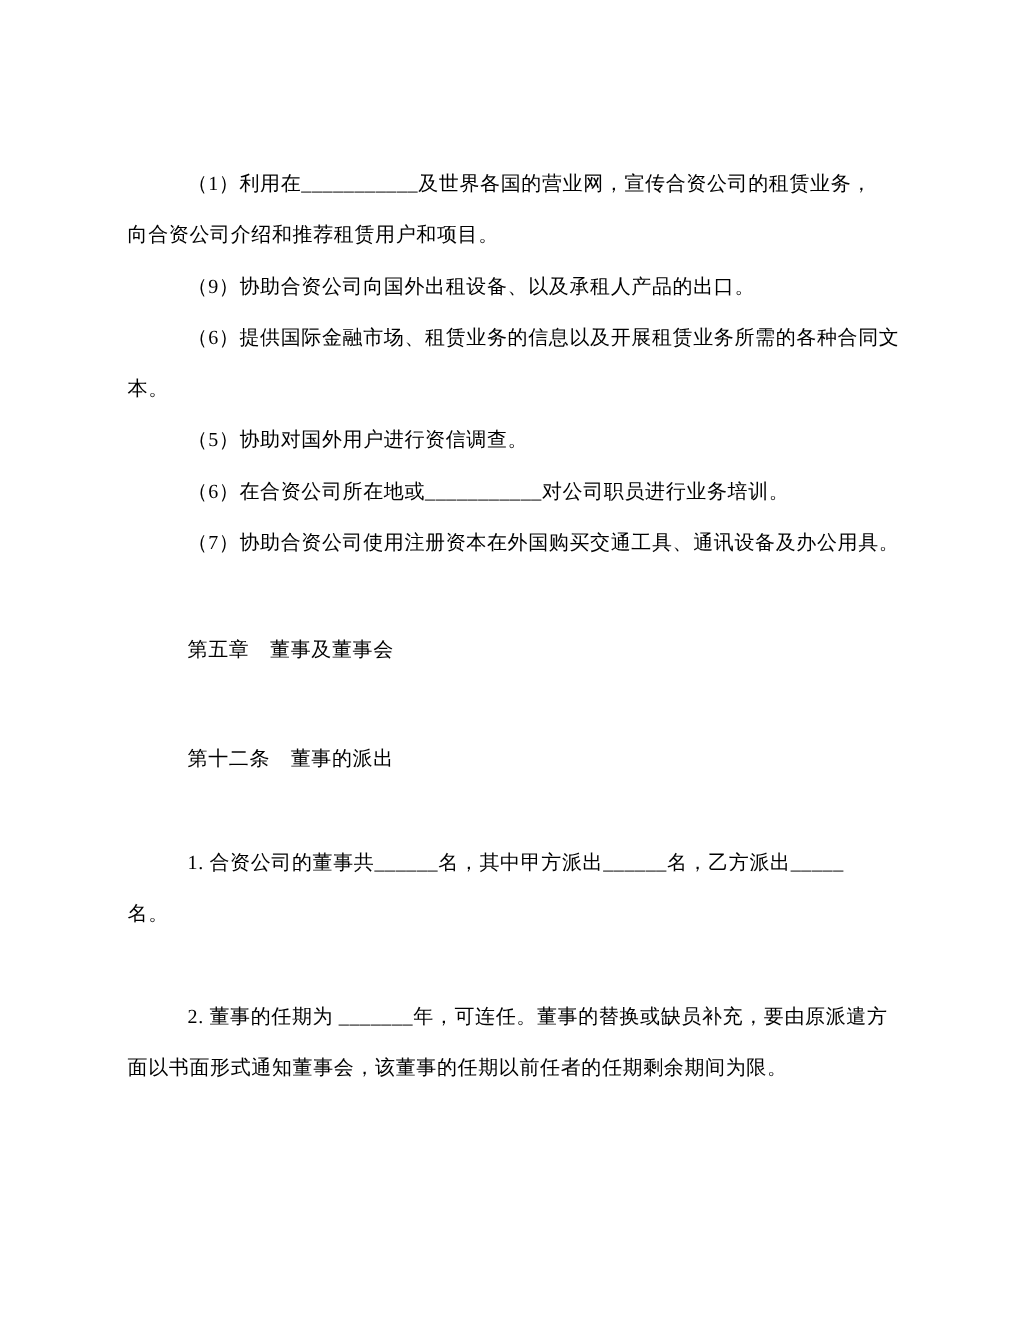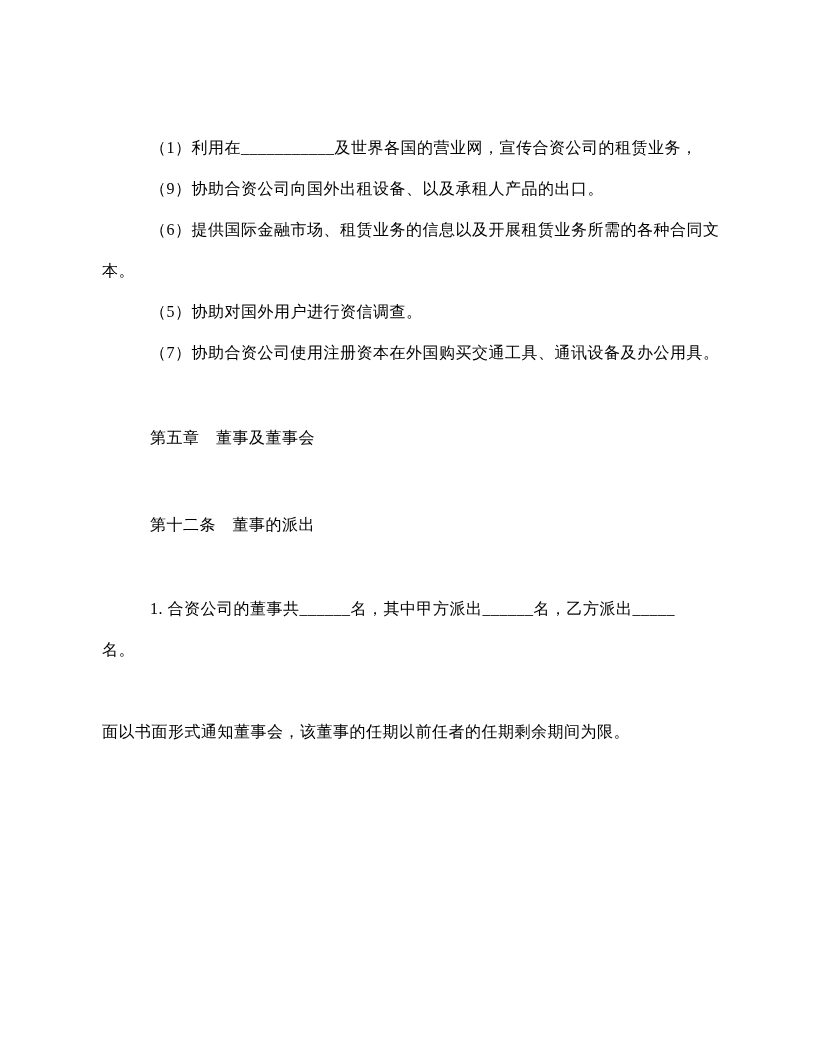--- a/index.html
+++ b/index.html
@@ -35,28 +35,31 @@
   .line.blank {
     
   }
 </style>
 </head>
 <body>
 
 <div class="page" style="background: rgb(255, 255, 255); color: rgb(0, 0, 0);">
   <div id="content">
       <div class="line indent">（1）利用在___________及世界各国的营业网，宣传合资公司的租赁业务，</div>
+      <div class="line">向合资公司介绍和推荐租赁用户和项目。</div>
       <div class="line indent">（9）协助合资公司向国外出租设备、以及承租人产品的出口。</div>
       <div class="line indent">（6）提供国际金融市场、租赁业务的信息以及开展租赁业务所需的各种合同文</div>
       <div class="line">本。</div>
       <div class="line indent">（5）协助对国外用户进行资信调查。</div>
+      <div class="line indent">（6）在合资公司所在地或___________对公司职员进行业务培训。</div>
       <div class="line indent">（7）协助合资公司使用注册资本在外国购买交通工具、通讯设备及办公用具。</div>
       <div class="line blank"></div>
       <div class="line indent heading">第五章　董事及董事会</div>
       <div class="line blank"></div>
       <div class="line indent heading">第十二条　董事的派出</div>
       <div class="line blank"></div>
       <div class="line indent">1. 合资公司的董事共______名，其中甲方派出______名，乙方派出_____</div>
       <div class="line">名。</div>
       <div class="line blank"></div>
+      <div class="line indent">2. 董事的任期为 _______年，可连任。董事的替换或缺员补充，要由原派遣方</div>
       <div class="line">面以书面形式通知董事会，该董事的任期以前任者的任期剩余期间为限。</div>
     </div>
 </div>
 
 </body></html>

